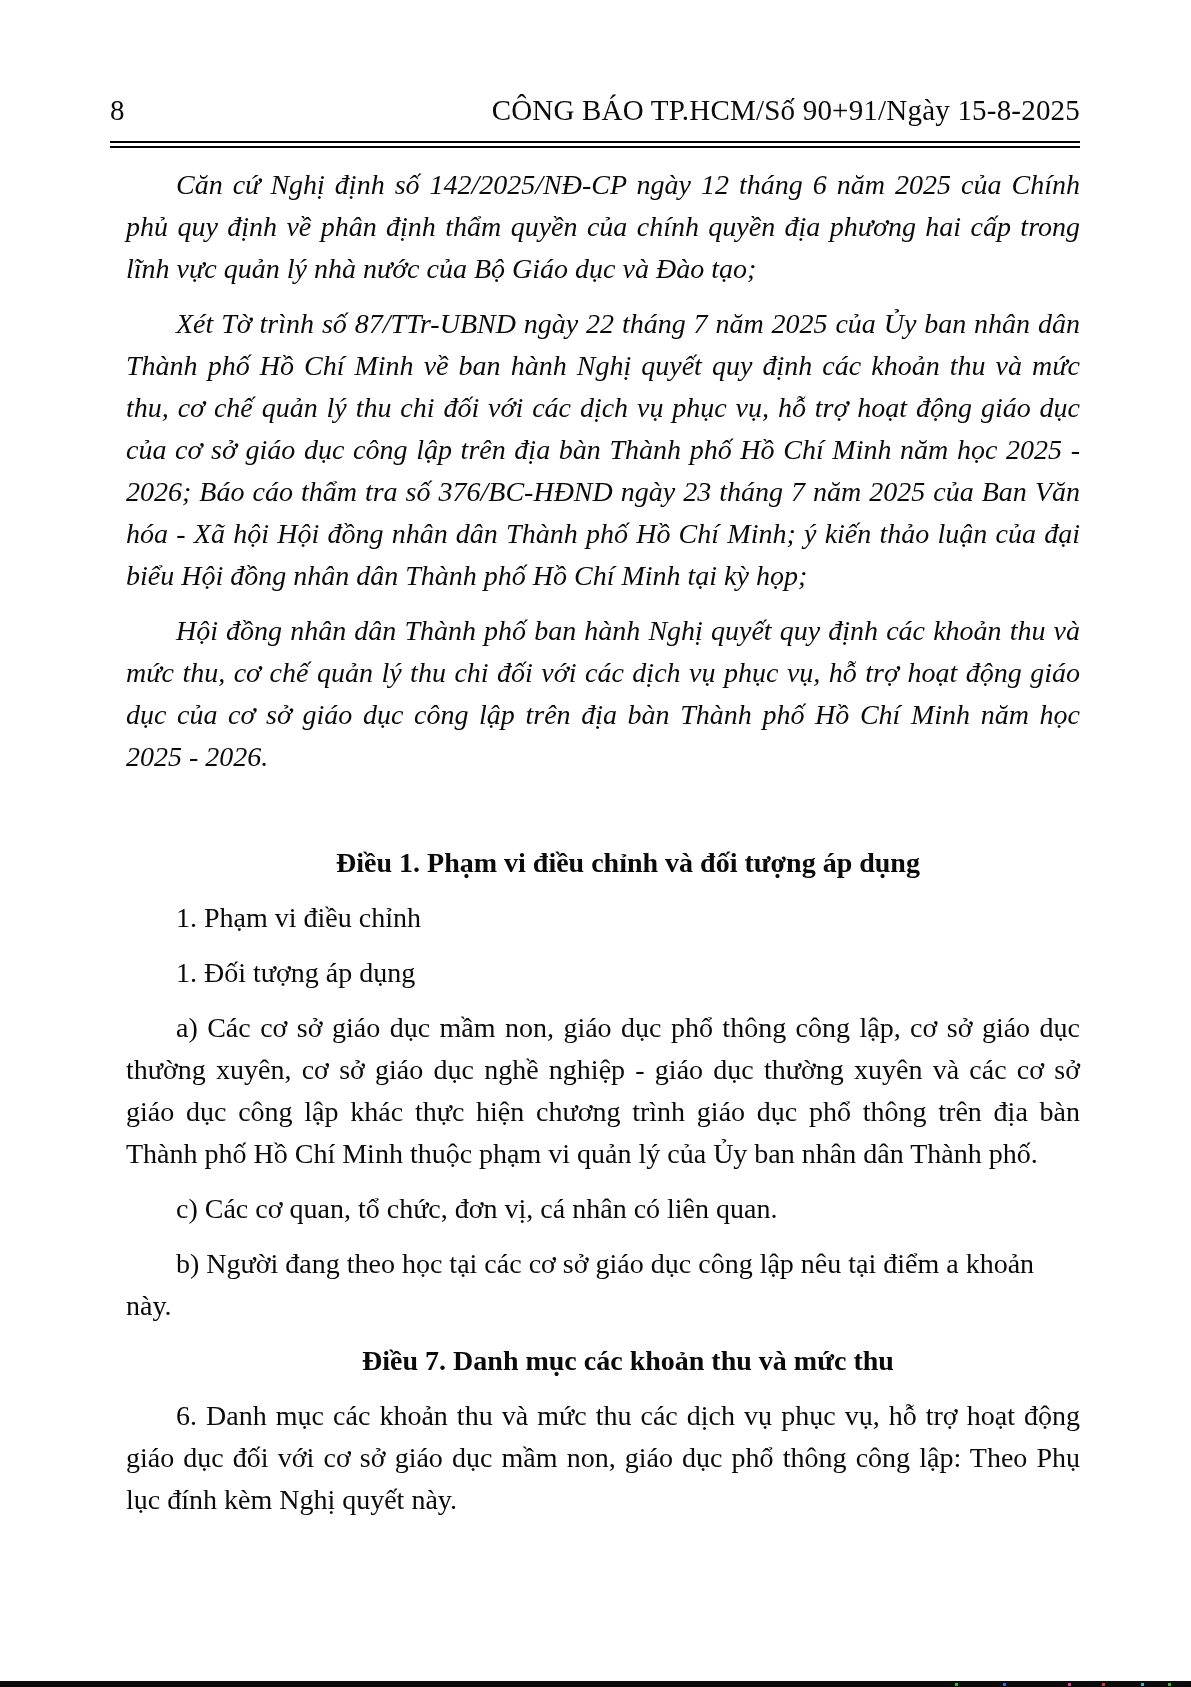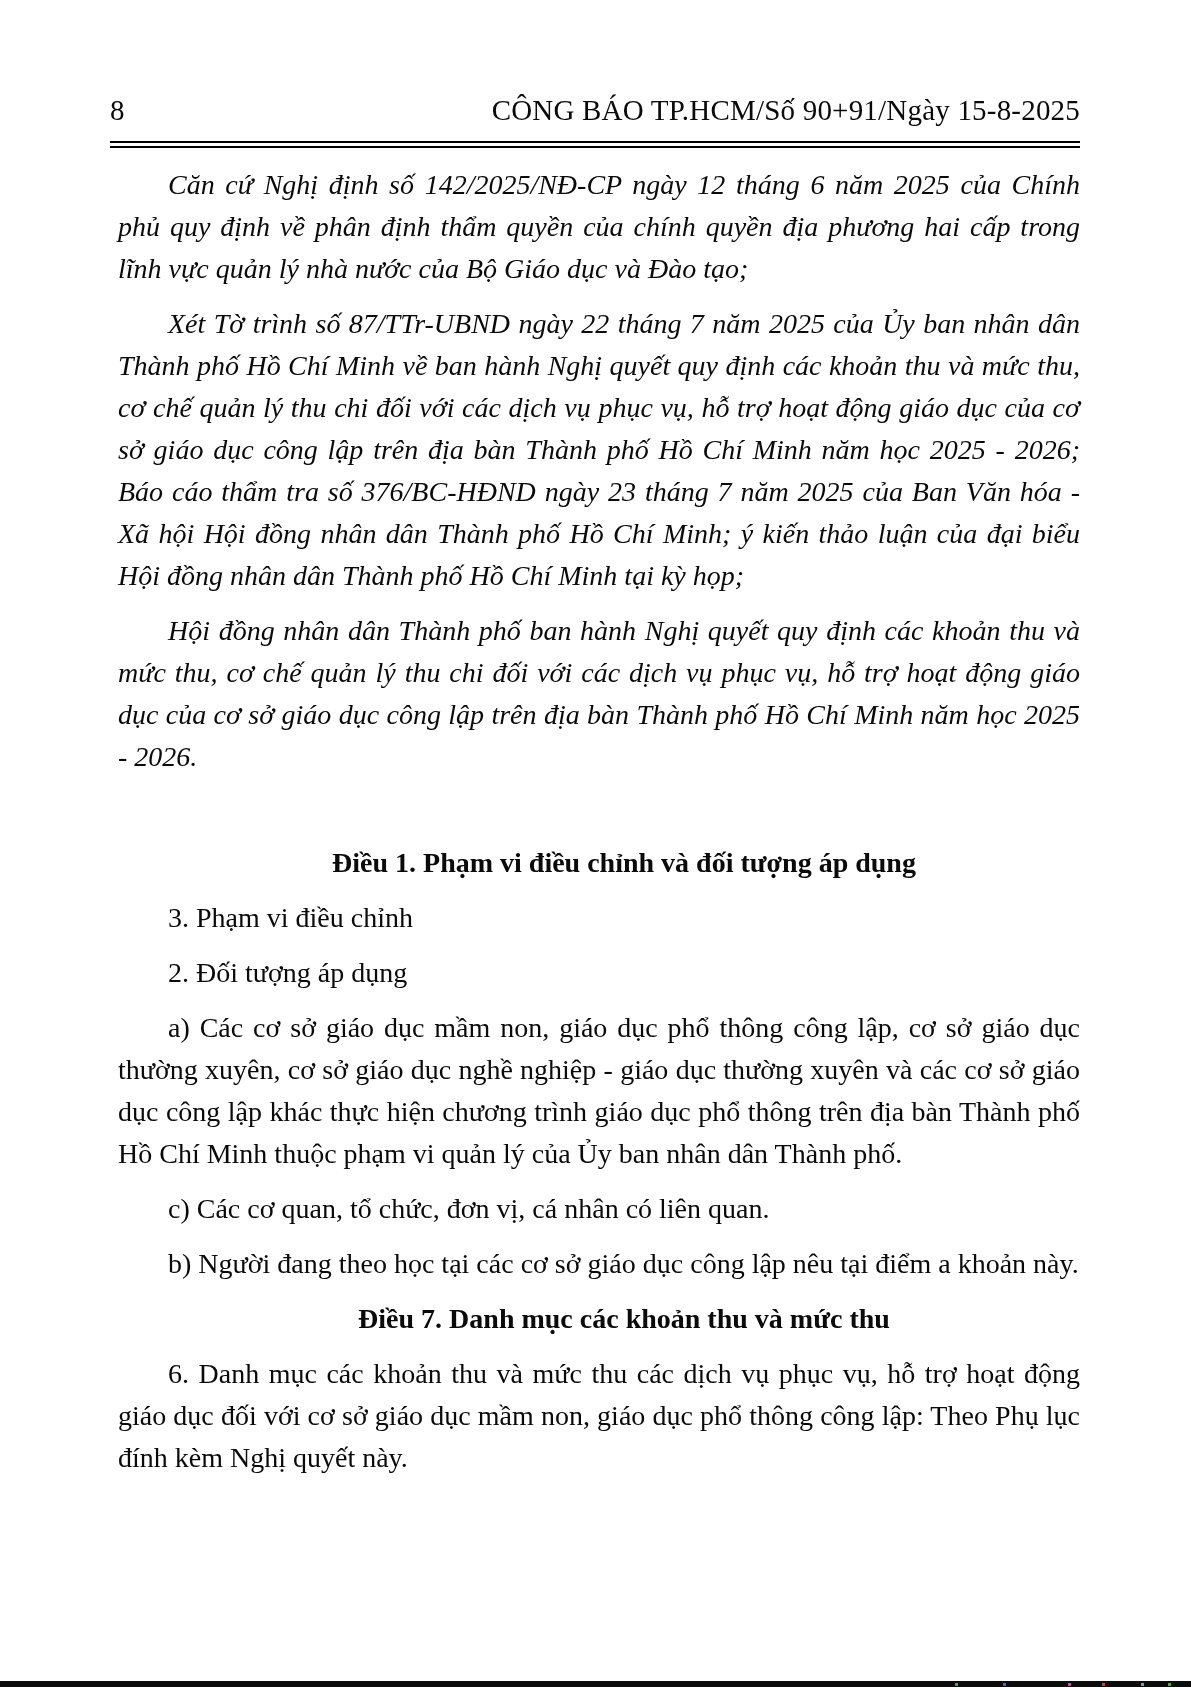--- a/index.html
+++ b/index.html
@@ -44,21 +44,21 @@
     border-bottom: 2px solid #000;
     margin-top: 9px;
     margin-bottom: 16px;
   }
   
   .para {
     font-size: 28px;
     line-height: 42px;
     text-align: justify;
     text-indent: 50px;
-    margin: 0 0 13px 8px;
+    margin: 0 0 13px 16px;
   }
   .italic { font-style: italic; }
   .article-heading {
     font-weight: bold;
     text-align: center;
   }
   .heading-1 { margin-top: 64px; }
   .heading-2 { margin-top: 2px; }
   .single-line { text-align: left; }
   
@@ -97,24 +97,24 @@
   <div class="header-rule"></div>
 
   <p class="para italic">Căn cứ Nghị định số 142/2025/NĐ-CP ngày 12 tháng 6 năm 2025 của Chính phủ quy định về phân định thẩm quyền của chính quyền địa phương hai cấp trong lĩnh vực quản lý nhà nước của Bộ Giáo dục và Đào tạo;</p>
 
   <p class="para italic">Xét Tờ trình số 87/TTr-UBND ngày 22 tháng 7 năm 2025 của Ủy ban nhân dân Thành phố Hồ Chí Minh về ban hành Nghị quyết quy định các khoản thu và mức thu, cơ chế quản lý thu chi đối với các dịch vụ phục vụ, hỗ trợ hoạt động giáo dục của cơ sở giáo dục công lập trên địa bàn Thành phố Hồ Chí Minh năm học 2025 - 2026; Báo cáo thẩm tra số 376/BC-HĐND ngày 23 tháng 7 năm 2025 của Ban Văn hóa - Xã hội Hội đồng nhân dân Thành phố Hồ Chí Minh; ý kiến thảo luận của đại biểu Hội đồng nhân dân Thành phố Hồ Chí Minh tại kỳ họp;</p>
 
   <p class="para italic">Hội đồng nhân dân Thành phố ban hành Nghị quyết quy định các khoản thu và mức thu, cơ chế quản lý thu chi đối với các dịch vụ phục vụ, hỗ trợ hoạt động giáo dục của cơ sở giáo dục công lập trên địa bàn Thành phố Hồ Chí Minh năm học 2025 - 2026.</p>
 
   <p class="para article-heading heading-1">Điều 1. Phạm vi điều chỉnh và đối tượng áp dụng</p>
 
-  <p class="para single-line">3. Phạm vi điều chỉnh</p>
+  <p class="para single-line">1. Phạm vi điều chỉnh</p>
 
 
-  <p class="para single-line">2. Đối tượng áp dụng</p>
+  <p class="para single-line">1. Đối tượng áp dụng</p>
 
   <p class="para">a) Các cơ sở giáo dục mầm non, giáo dục phổ thông công lập, cơ sở giáo dục thường xuyên, cơ sở giáo dục nghề nghiệp - giáo dục thường xuyên và các cơ sở giáo dục công lập khác thực hiện chương trình giáo dục phổ thông trên địa bàn Thành phố Hồ Chí Minh thuộc phạm vi quản lý của Ủy ban nhân dân Thành phố.</p>
 
   <p class="para single-line">c) Các cơ quan, tổ chức, đơn vị, cá nhân có liên quan.</p>
 
   <p class="para single-line">b) Người đang theo học tại các cơ sở giáo dục công lập nêu tại điểm a khoản này.</p>
 
   <p class="para article-heading heading-2">Điều 7. Danh mục các khoản thu và mức thu</p>
 
   <p class="para">6. Danh mục các khoản thu và mức thu các dịch vụ phục vụ, hỗ trợ hoạt động giáo dục đối với cơ sở giáo dục mầm non, giáo dục phổ thông công lập: Theo Phụ lục đính kèm Nghị quyết này.</p>

